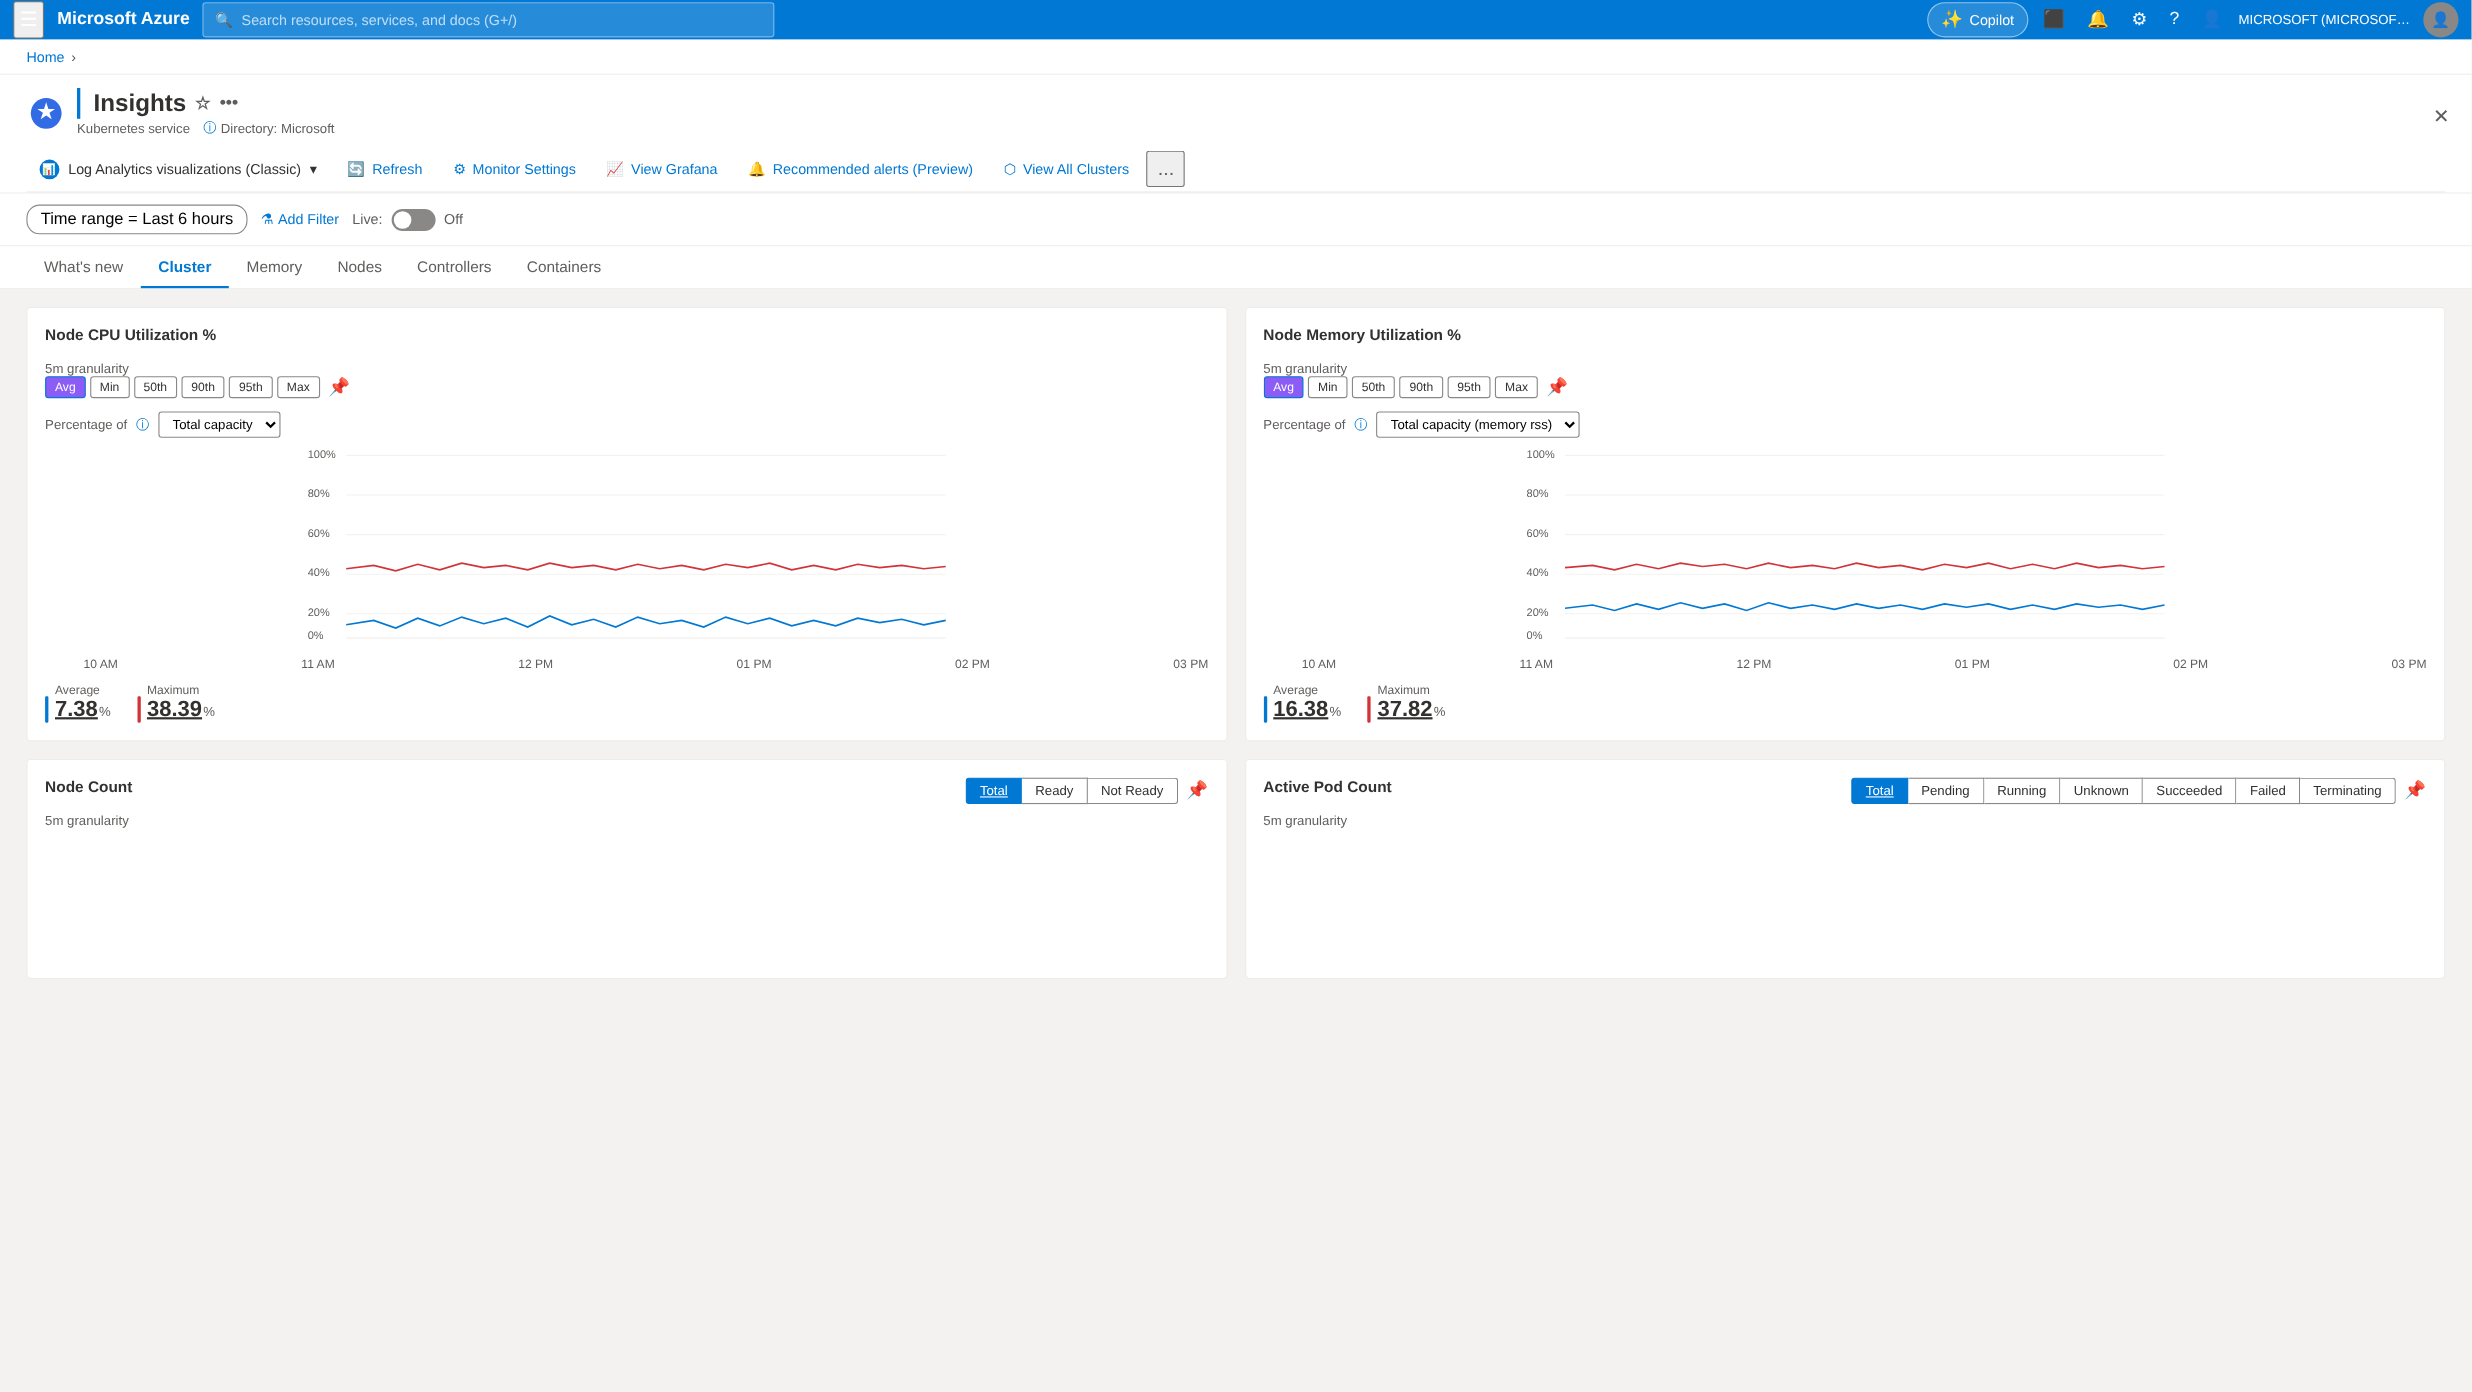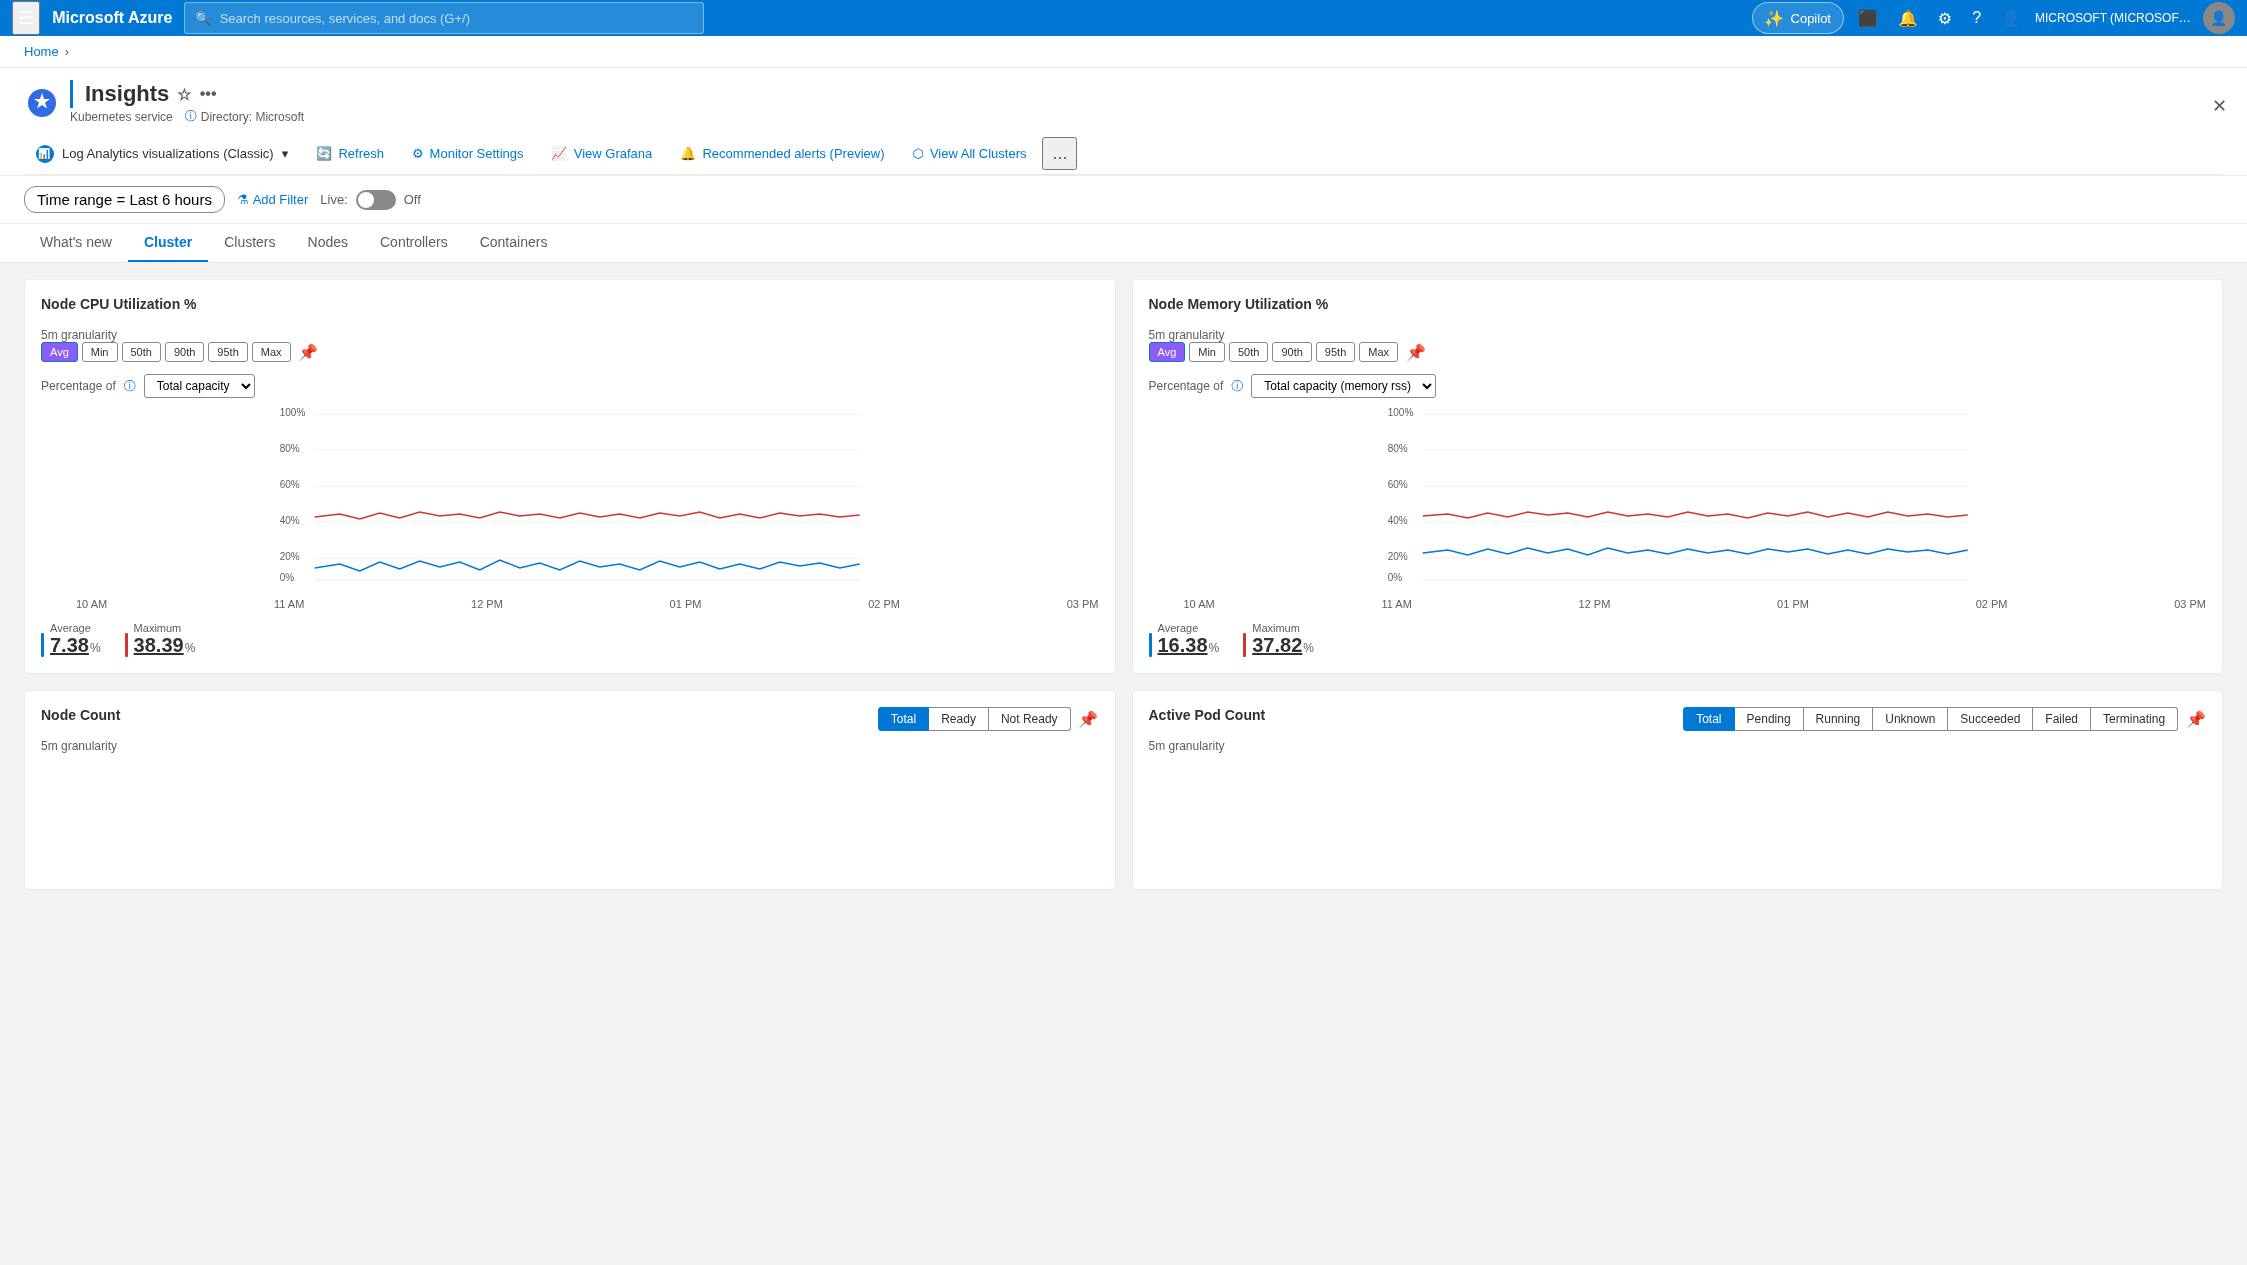--- a/index.html
+++ b/index.html
@@ -355,21 +355,21 @@
       gap: 0;
     }
     .tab-btn {
       padding: 4px 12px;
       border: 1px solid #8a8886;
       background: white;
       font-size: 12px;
       cursor: pointer;
       color: #323130;
     }
-    .tab-btn:first-child { border-radius: 3px 0 0 3px; }
+    .tab-btn:first-child { border-radius: 3px 0 0 3px; text-decoration: underline; }
     .tab-btn:last-child { border-radius: 0 3px 3px 0; }
     .tab-btn.active { background: #0078d4; color: white; border-color: #0078d4; }
     .tab-btn + .tab-btn { border-left: none; }
 
     .close-btn {
       position: absolute;
       right: 20px;
       top: 95px;
       background: transparent;
       border: none;
@@ -480,21 +480,21 @@
     <div class="toggle-switch off">
       <div class="toggle-knob"></div>
     </div>
     <span>Off</span>
   </div>
 </div>
 
 <div class="tabs-bar">
   <div class="tab">What's new</div>
   <div class="tab active">Cluster</div>
-  <div class="tab">Clusters</div>
+  <div class="tab">Memory</div>
   <div class="tab">Nodes</div>
   <div class="tab">Controllers</div>
   <div class="tab">Containers</div>
 </div>
 
 <div class="main-content">
   <div class="charts-row">
 
     <div class="chart-card">
       <div class="chart-header">

